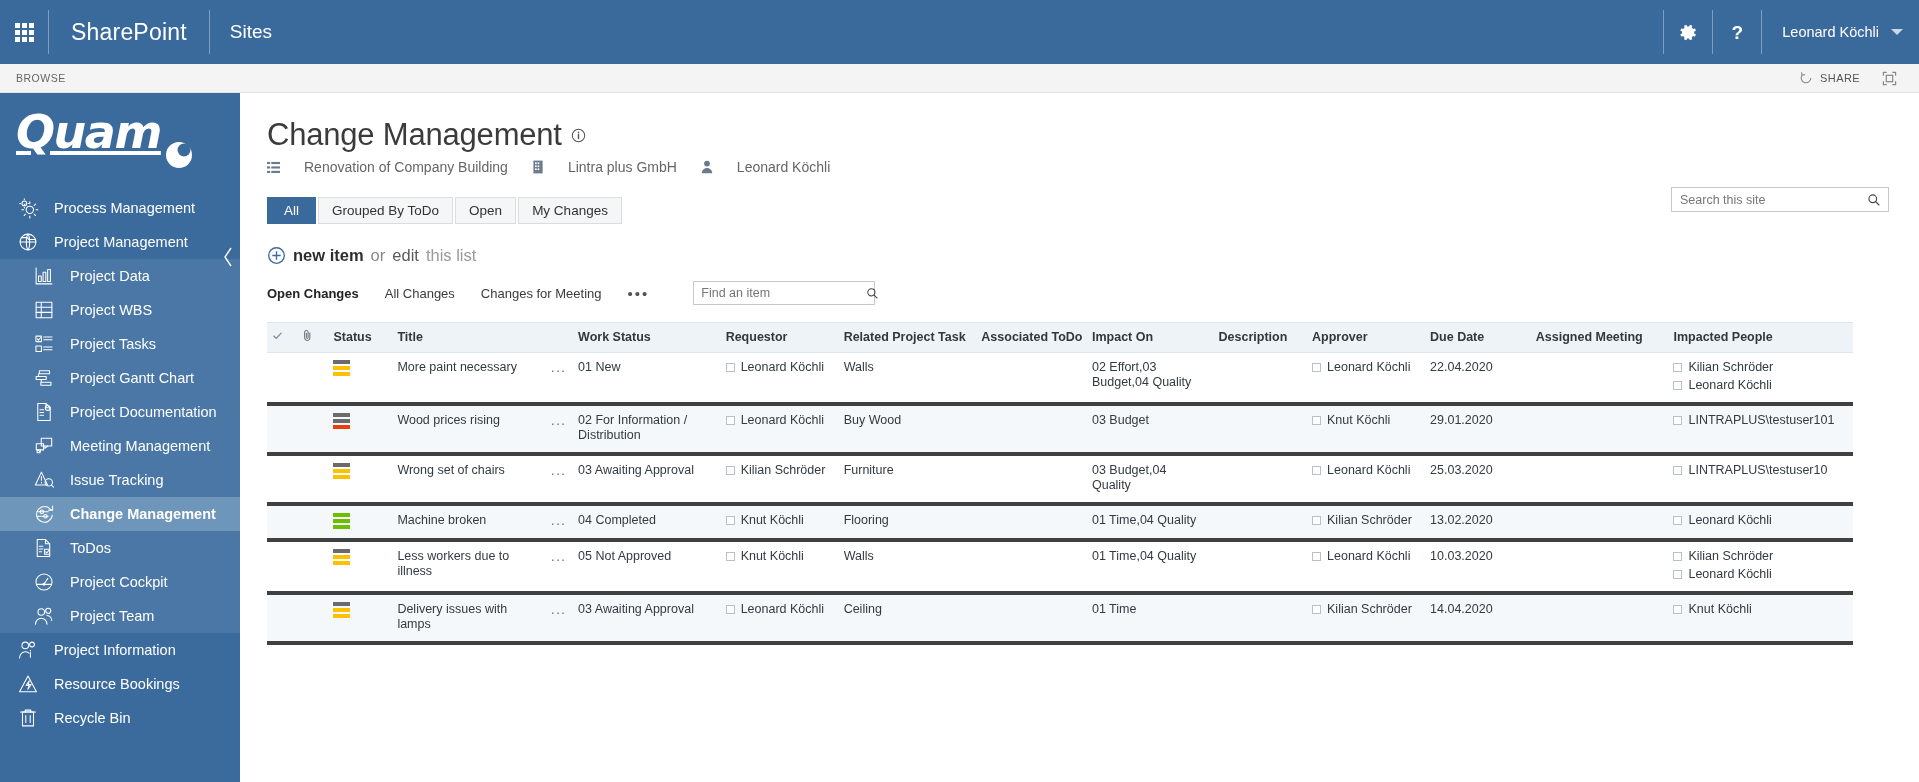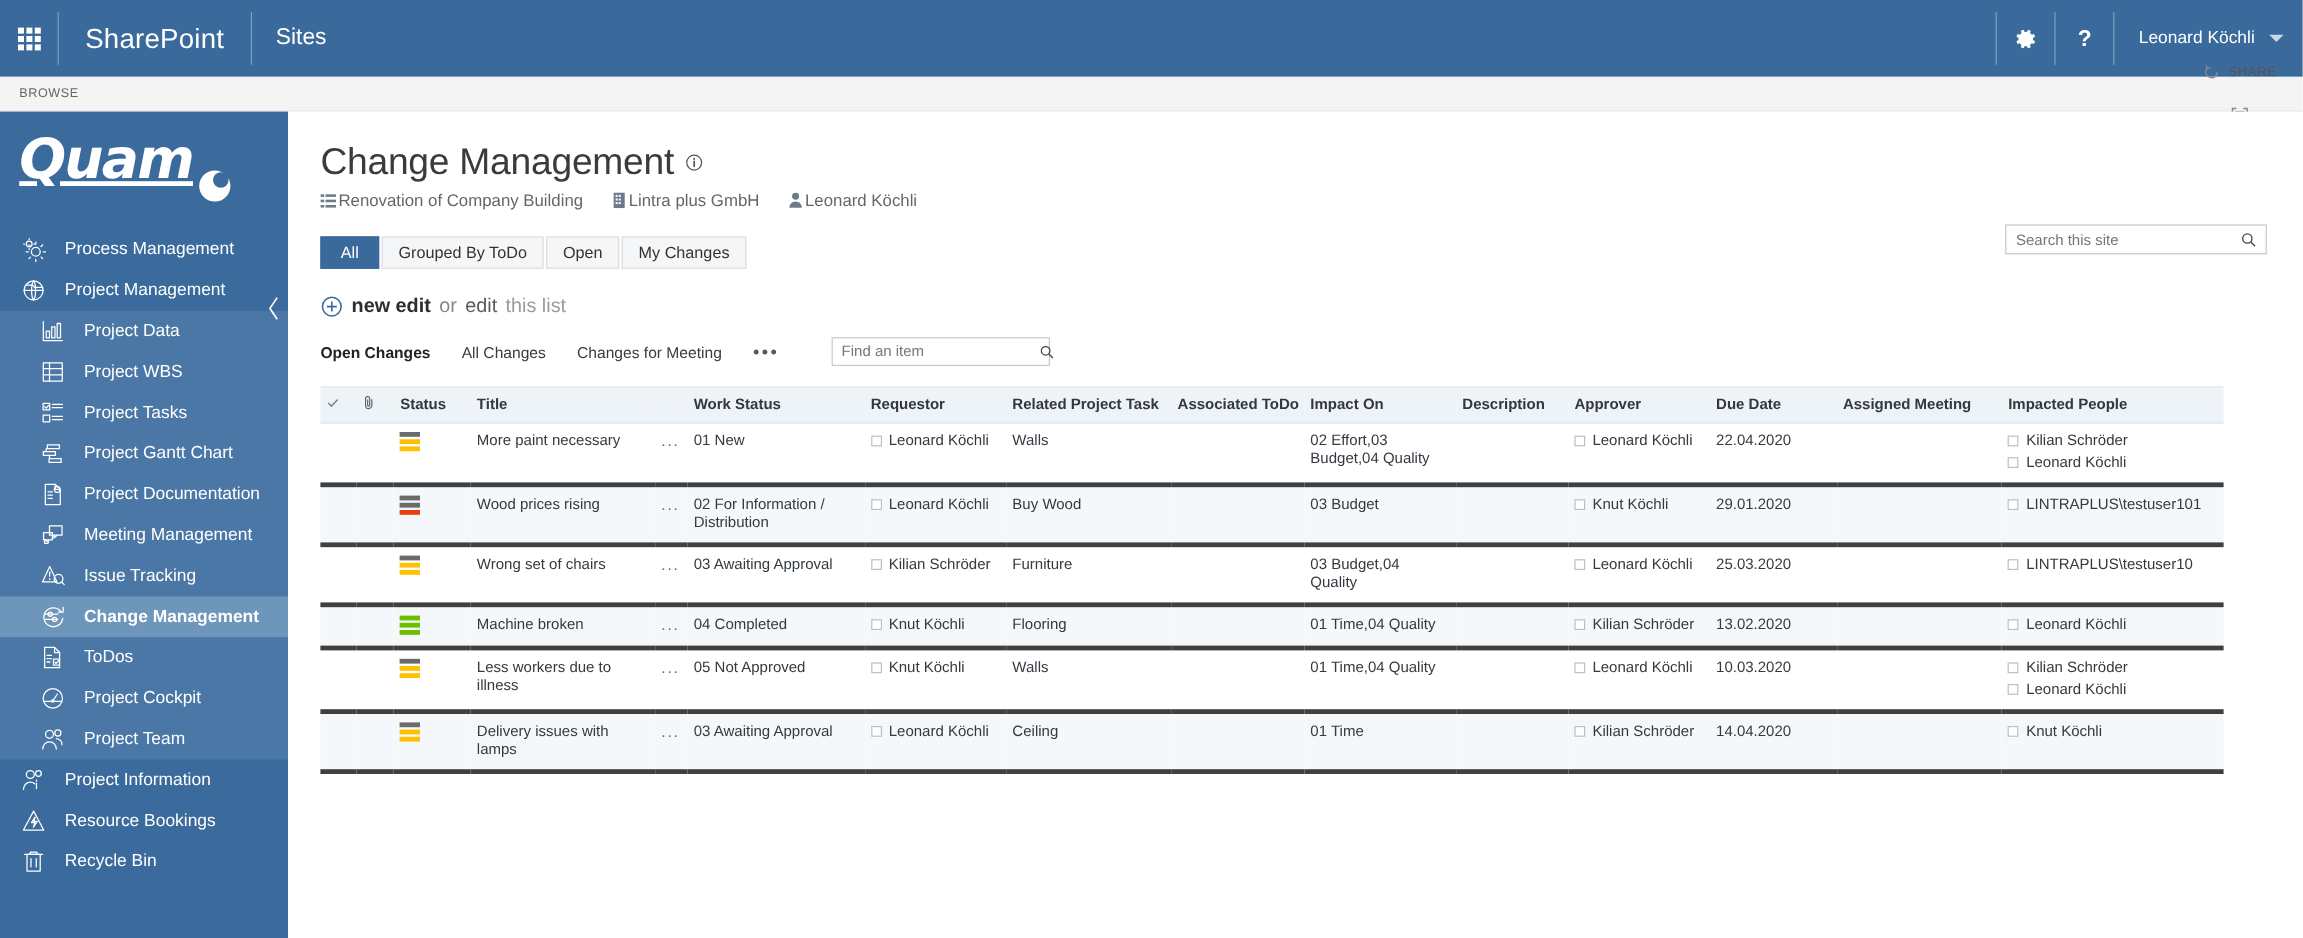--- a/index.html
+++ b/index.html
@@ -55,21 +55,21 @@
   .ribbon {
     height: 29px; background: #f4f4f4; border-bottom: 1px solid #e4e4e4;
     display: flex; align-items: center; position: relative;
   }
   .ribbon-browse {
     font-size: 10.5px; color: #666; letter-spacing: .5px;
     margin-left: 16px; cursor: pointer;
   }
   .ribbon-right {
     margin-left: auto; display: flex; align-items: center; gap: 22px;
-    padding-right: 22px; color: #555; font-size: 11px; letter-spacing: .4px; flex-direction: column;
+    padding-right: 22px; color: #555; font-size: 11px; letter-spacing: .4px;
   }
   .ribbon-share { display: flex; align-items: center; gap: 7px; cursor: pointer; }
   .focus-icon { cursor: pointer; display:block; }
 
   
   .shell { display: flex; height: 705px; }
 
   
   .sidebar {
     width: 240px; background: #3b6b9c; flex: 0 0 240px;
@@ -124,21 +124,21 @@
     font-size: 31px; font-weight: 300; color: #3b3b3b;
     margin: 24px 0 0 27px; display: flex; align-items: center; gap: 9px;
     letter-spacing: -.2px;
   }
   .title-info { display: flex; align-items: center; }
 
   .breadcrumb {
     margin: 6px 0 0 27px; display: flex; align-items: center; gap: 9px;
     font-size: 14px; color: #666666;
   }
-  .bc-item { display: flex; align-items: center; gap: 2px; cursor: pointer; text-align: center; }
+  .bc-item { display: flex; align-items: center; gap: 24px; cursor: pointer; text-align: center; }
   .bc-gap { width: 6px; }
 
   .view-tabs {
     margin: 22px 0 0 27px; display: flex; align-items: stretch;
     font-size: 13.5px;
   }
   .view-tab {
     height: 27px; display: flex; align-items: center; padding: 0 13px;
     border: 1px solid #dcdcdc; background: #f4f6f8; color: #333;
     margin-right: 2px; cursor: pointer;
@@ -545,21 +545,21 @@
         <div class="view-tab">My Changes</div>
       </div>
 
     <div class="newitem-row">
       <span class="plus-circle">
         <svg width="19" height="19" viewBox="0 0 20 20" fill="none" stroke="#3a6a9b" stroke-width="1.4">
           <circle cx="10" cy="10" r="8.2"></circle>
             <path d="M10 5.6v8.8M5.6 10h8.8"></path>
         </svg>
       </span>
-      <span class="newitem-strong">new edit</span>
+      <span class="newitem-strong">new item</span>
       <span class="newitem-or">or</span>
       <span class="newitem-edit">edit</span>
       <span class="newitem-this">this list</span>
     </div>
 
     <div class="list-toolbar">
       <span id="lt-links" style="display:flex;align-items:center;gap:26px;">
           <span class="lt-link strong">Open Changes</span>
           <span class="lt-link">All Changes</span>
           <span class="lt-link">Changes for Meeting</span>

